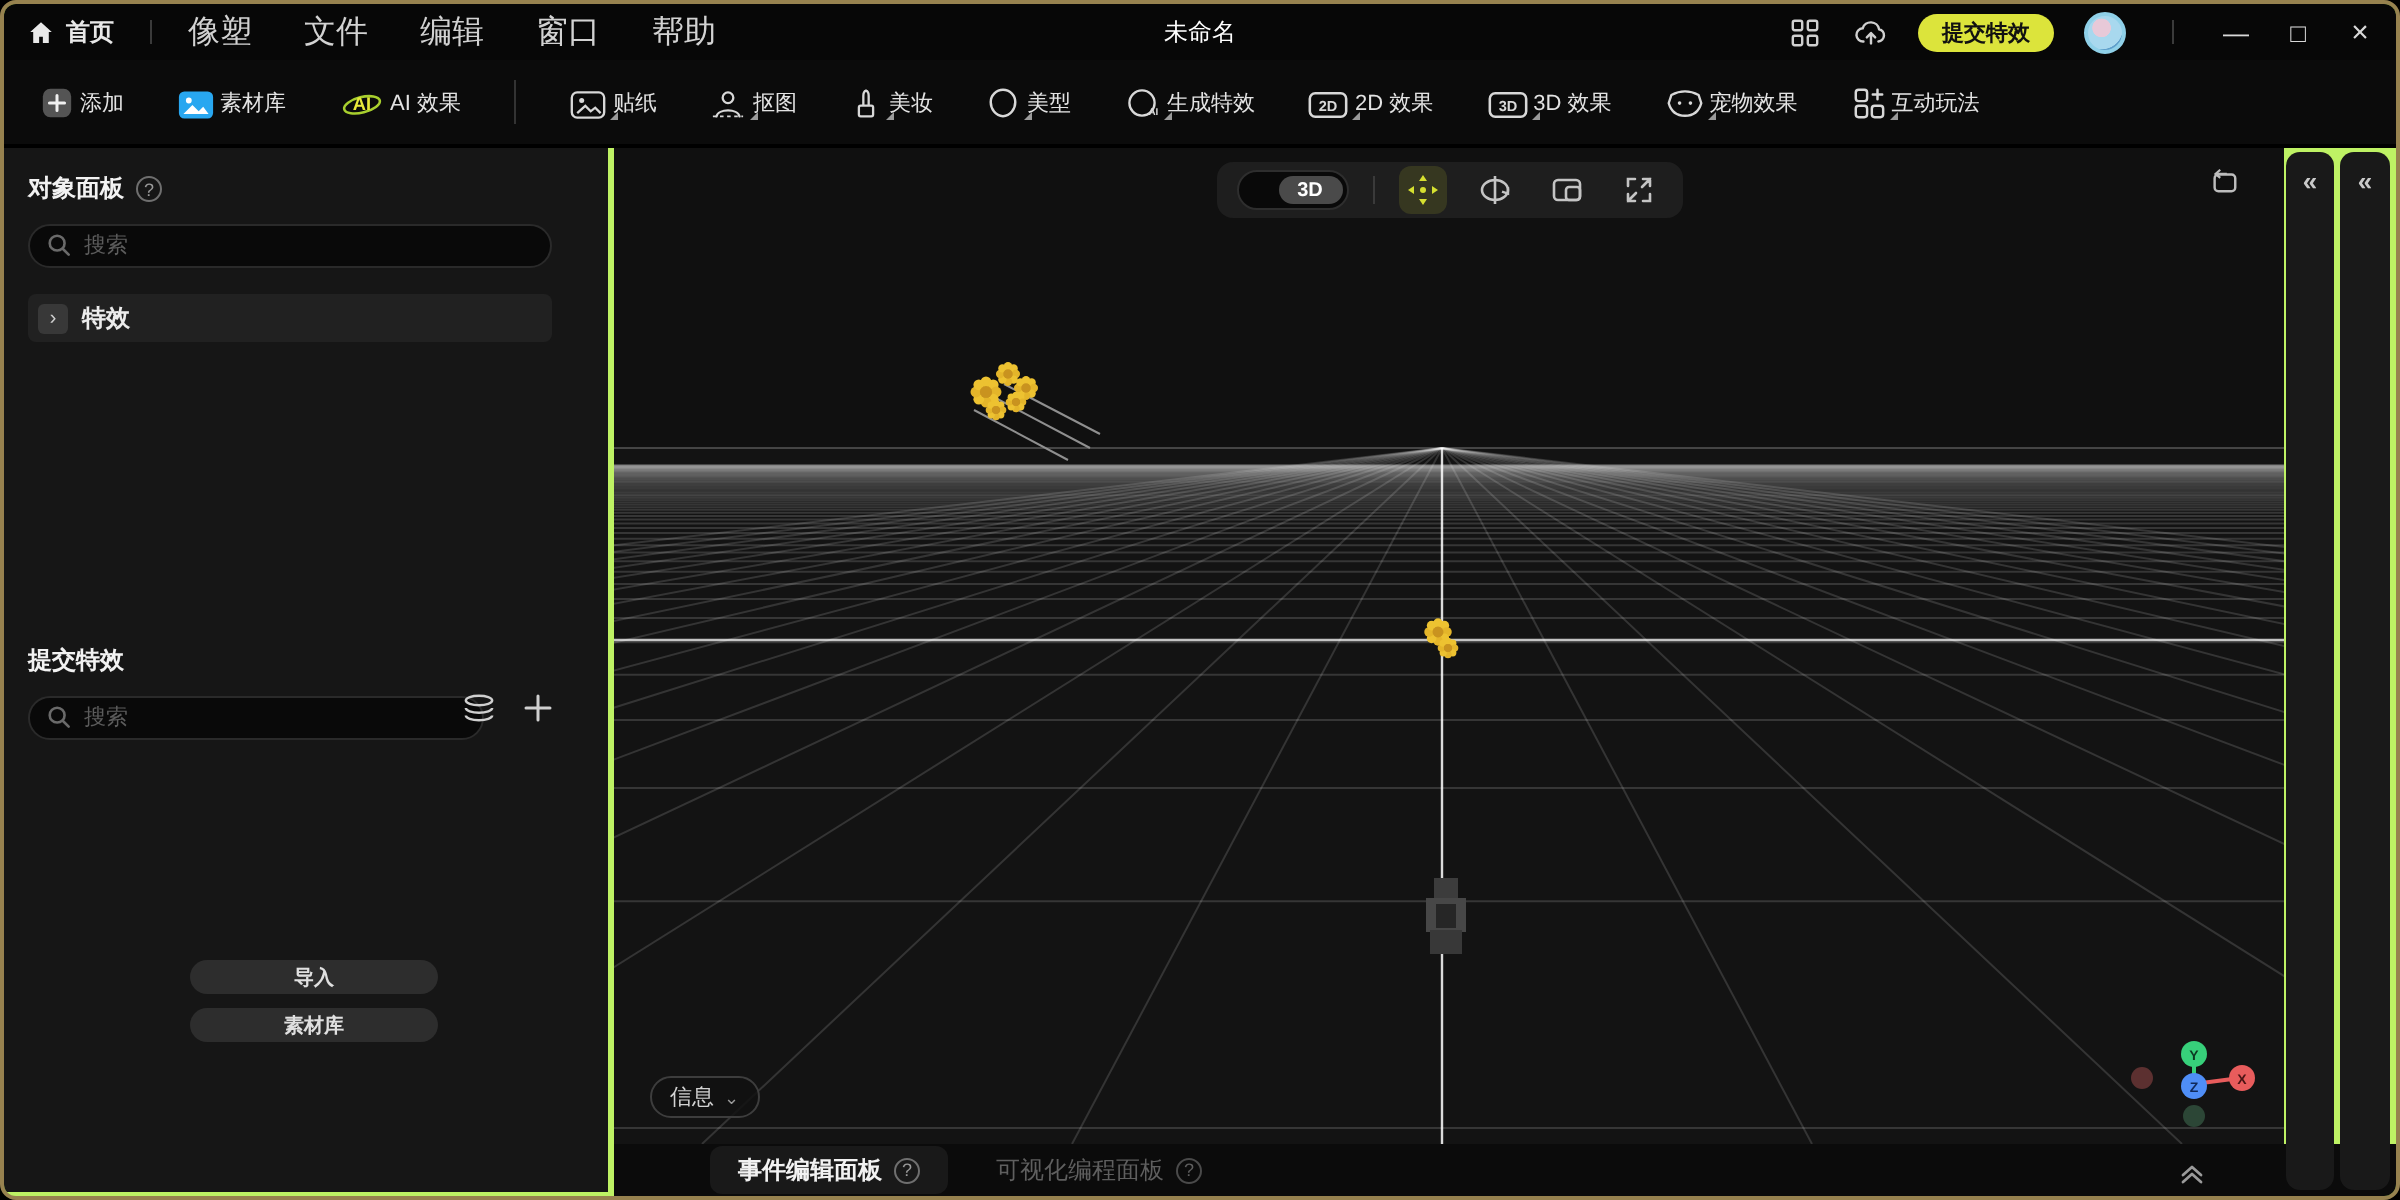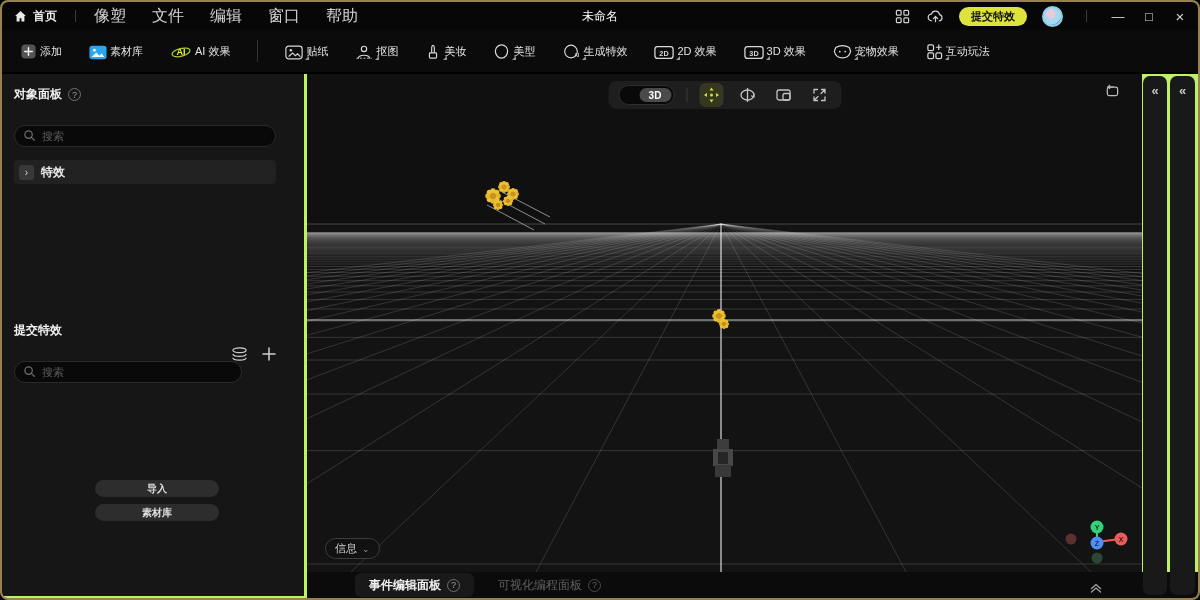--- a/index.html
+++ b/index.html
@@ -24,21 +24,21 @@
   .tb-item{position:relative;display:flex;flex-direction:row;align-items:center;gap:3px;cursor:pointer;}
   .tb-ico{height:17px;display:flex;align-items:flex-end;justify-content:center;position:relative;}
   .tb-lab{font-size:11px;color:#e3e3e3;white-space:nowrap;}
   .dd{position:absolute;right:-6px;bottom:0;width:0;height:0;border-left:4px solid transparent;border-bottom:4px solid #9a9a9a;}
   .tdiv{width:1px;height:22px;background:#333;}
   
   .lpanel{position:absolute;left:0;top:72px;bottom:2px;width:302px;background:#161616;}
   .sect{position:absolute;left:0;right:16px;padding:0 12px;}
   .ptitle{display:flex;align-items:center;gap:6px;color:#f2f2f2;font-size:12px;font-weight:bold;}
   .qmark{width:13px;height:13px;border:1px solid #6f6f6f;border-radius:50%;color:#9a9a9a;font-size:9px;display:flex;align-items:center;justify-content:center;font-weight:normal;}
-  .searchwrap{position:relative;margin-top:22px;text-decoration:underline;}
+  .searchwrap{position:relative;margin-top:9px;text-decoration:underline;}
   .search{width:100%;height:22px;background:#090909;border:1px solid #2a2a2a;border-radius:12px;color:#ccc;font-size:11px;padding:0 8px 0 27px;outline:none;}
   .search::placeholder{color:#5c5c5c;}
   .sicon{position:absolute;left:9px;top:4px;}
   .effrow{margin-top:13px;height:24px;background:#212121;border-radius:4px;display:flex;align-items:center;padding:0 5px;gap:7px;cursor:pointer;}
   .expbox{width:15px;height:15px;background:#383838;border-radius:3px;color:#cfcfcf;font-size:10px;display:flex;align-items:center;justify-content:center;}
   .efflab{color:#ececec;font-size:12px;font-weight:bold;}
   .libicons{position:absolute;right:12px;top:10px;display:flex;gap:14px;align-items:center;}
   .lbtn{position:absolute;left:93px;width:124px;height:17px;background:#2d2d2d;border:none;border-radius:9px;color:#e0e0e0;font-size:10px;font-weight:bold;cursor:pointer;display:flex;align-items:center;justify-content:center;}
   
   .viewport{position:absolute;left:305px;top:72px;width:835px;height:498px;background:#131313;overflow:hidden;}

